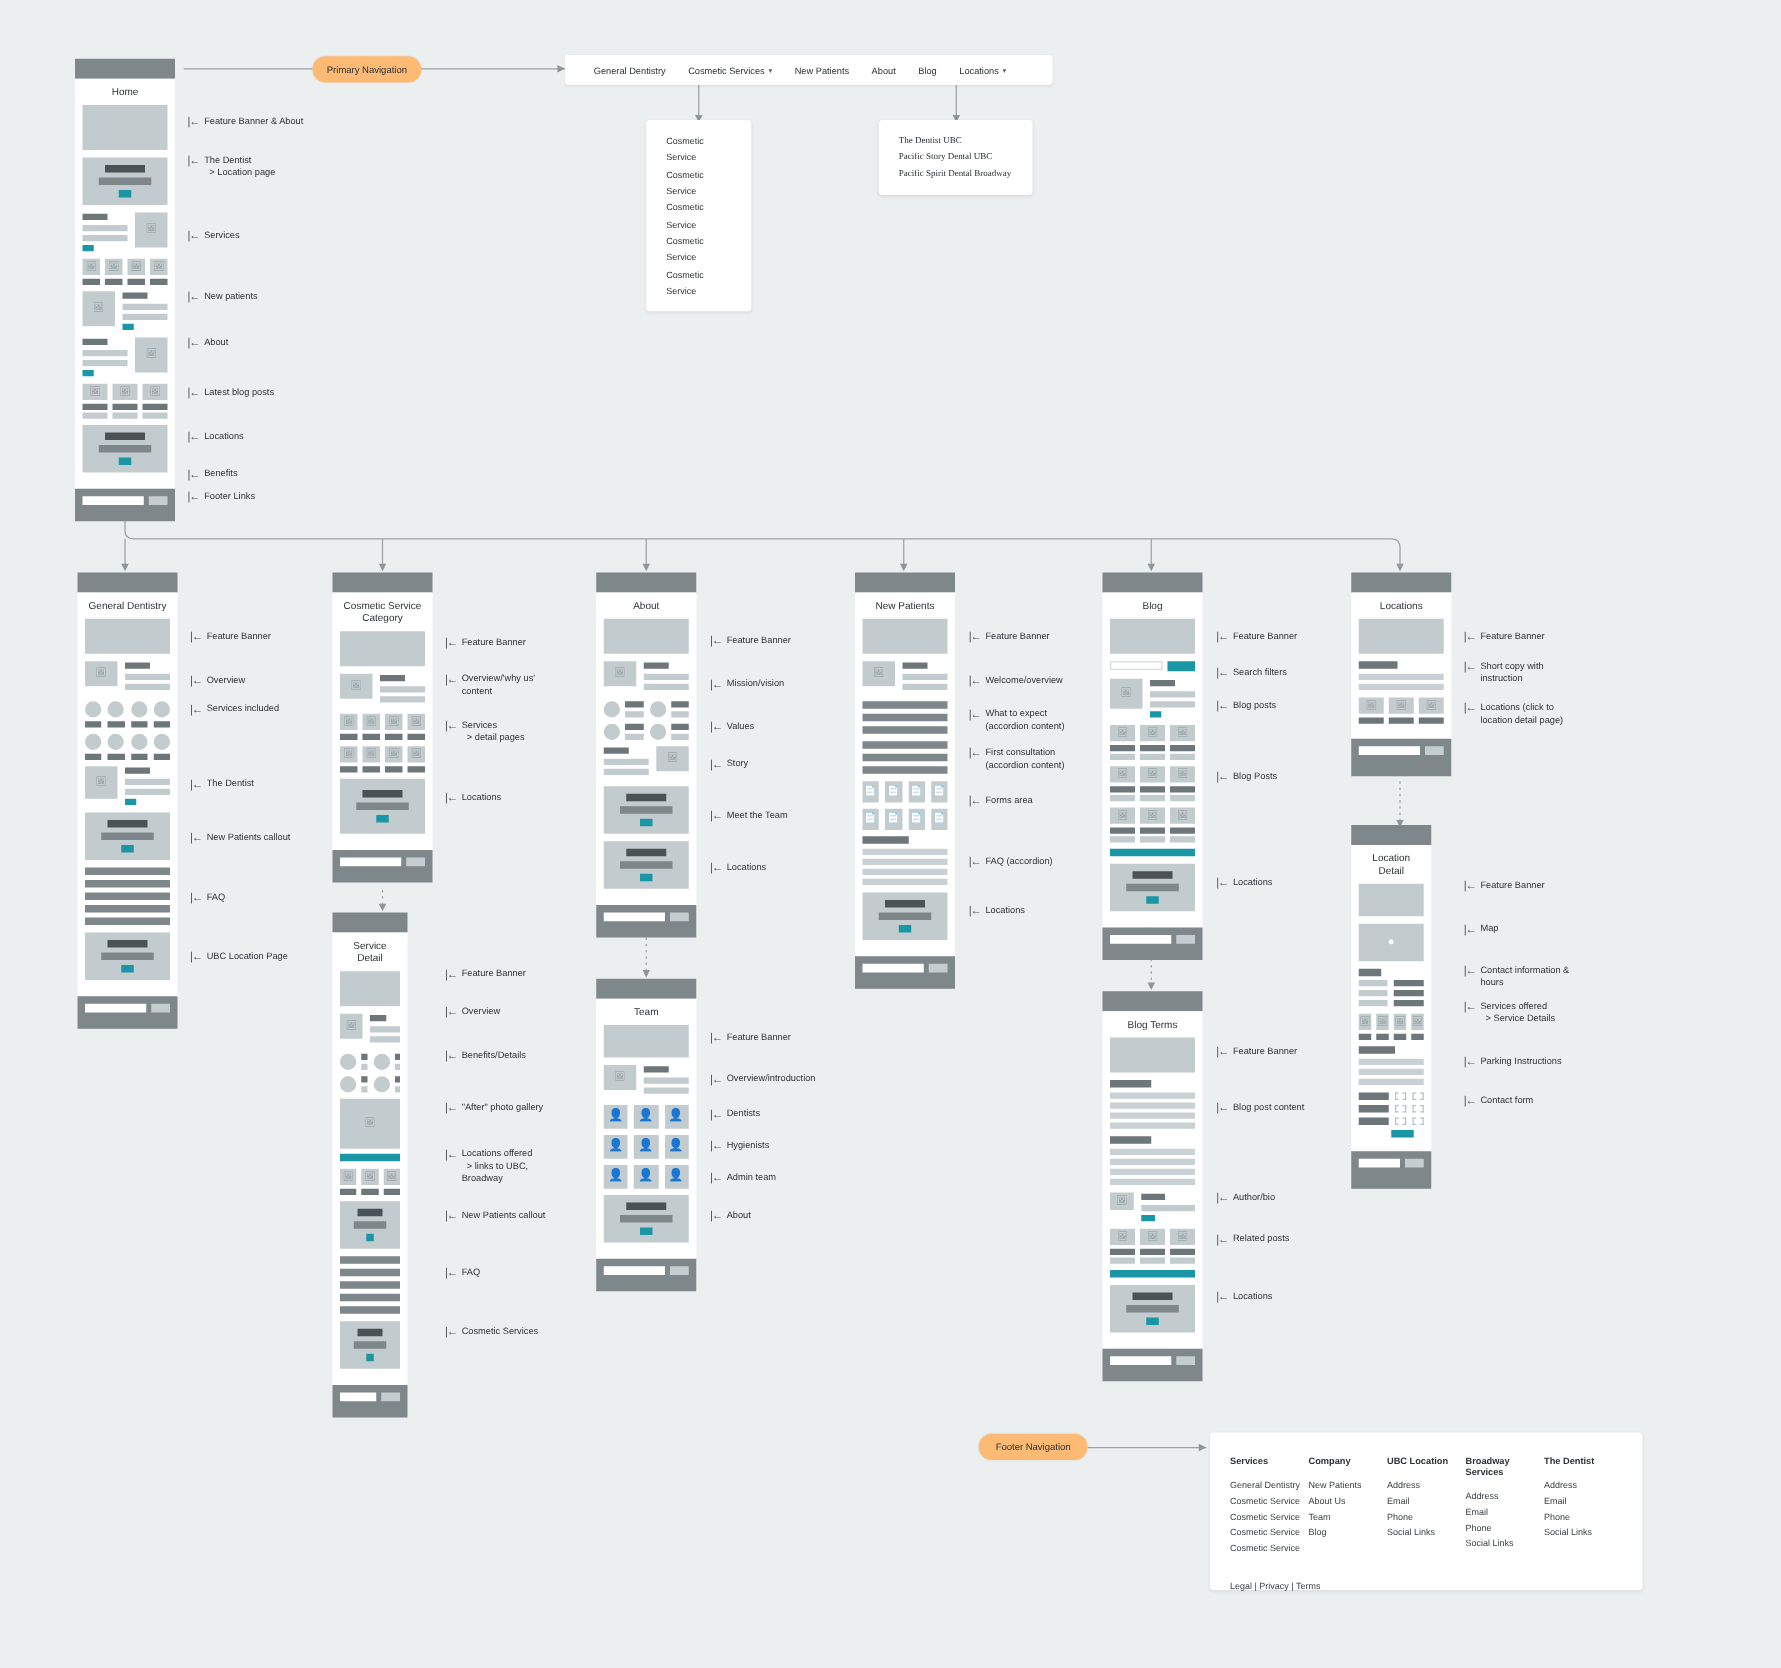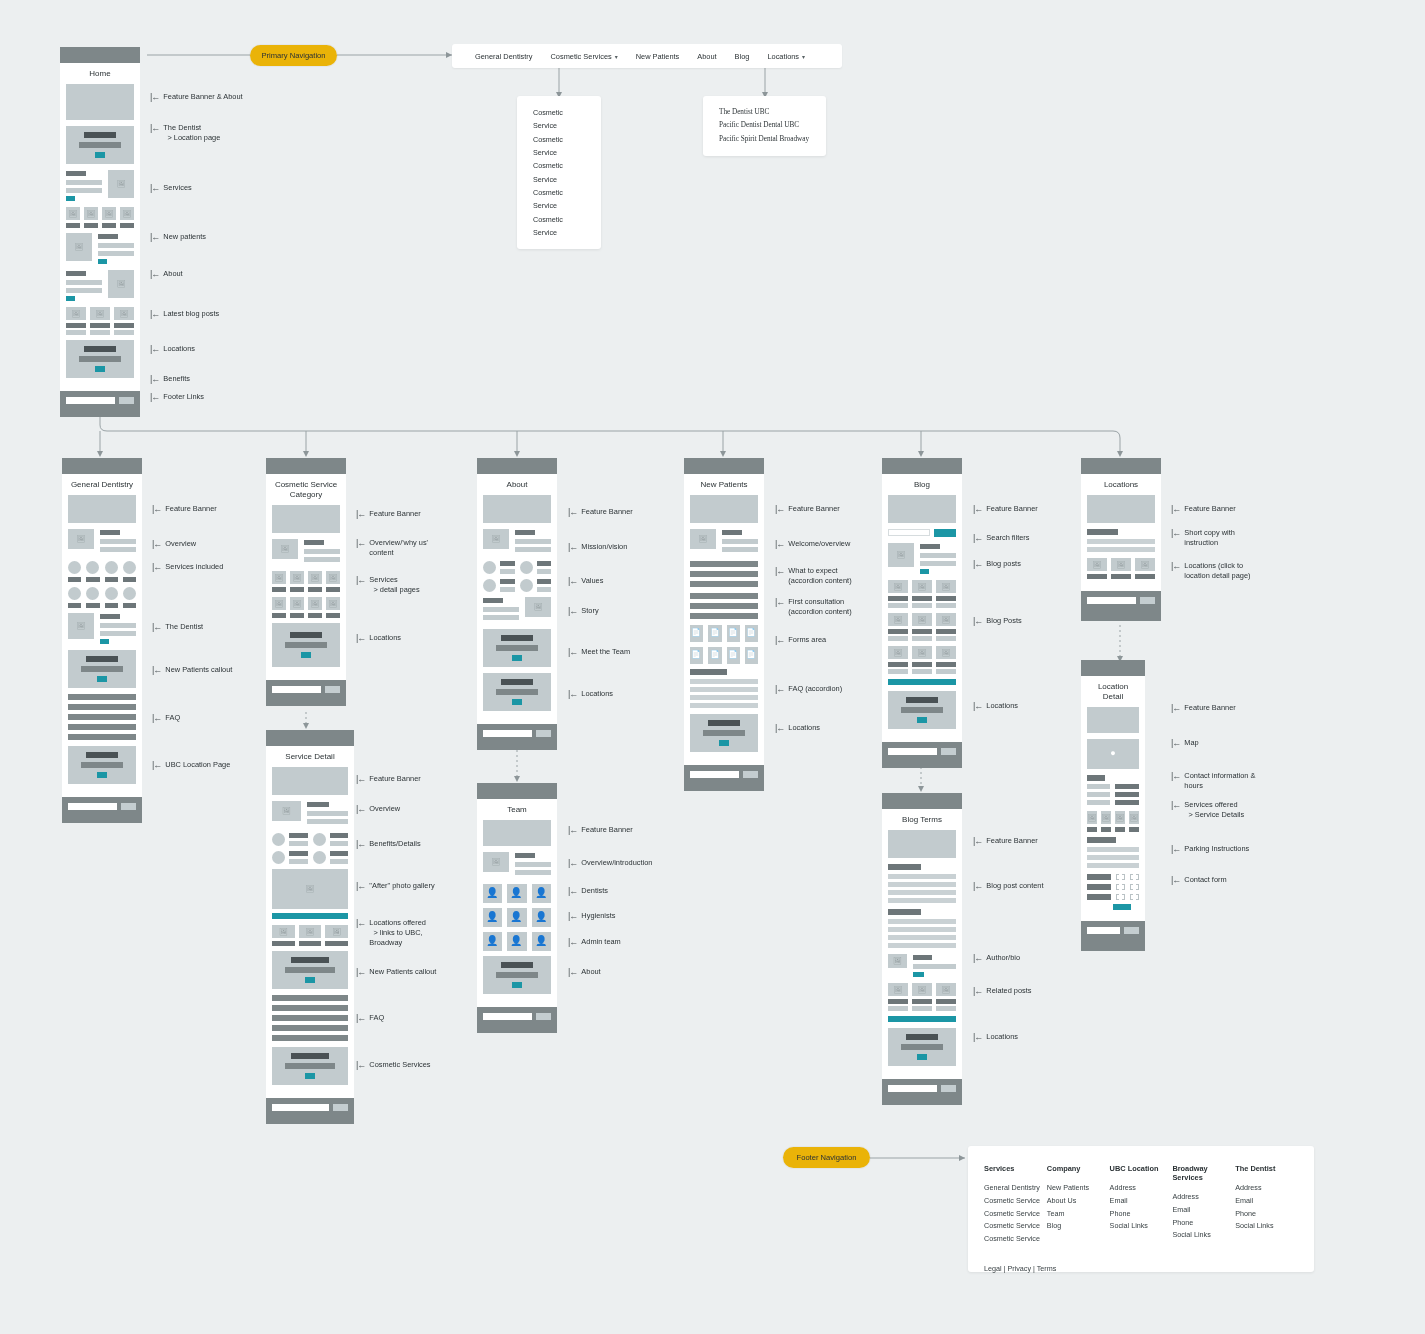--- a/index.html
+++ b/index.html
@@ -95,21 +95,21 @@
   .person-glyph { font-size:10px; color:#8d9699; line-height:1; }
   .doc-glyph { font-size:8px; color:#fff; line-height:1; }
 
   
   .anno { position:absolute; display:flex; align-items:flex-start; gap:4px; }
   .anno .mark { font-size:9px; color:#4c5457; line-height:1; letter-spacing:-1px; margin-top:1px; flex:none; }
   .anno .lbl { font-size:7.4px; color:#2b3235; line-height:1.32; white-space:pre; }
 
   
   .pill {
-    position:absolute; background:#eab308; border-radius:40px;
+    position:absolute; background:#fdba74; border-radius:40px;
     font-size:7.6px; color:#2b3235; display:flex; align-items:center; justify-content:center;
     box-shadow:0 0 0 1px rgba(0,0,0,0.03);
   }
   .navbar {
     position:absolute; background:#fff; border-radius:3px;
     display:flex; align-items:center; gap:0px; padding:0 14px;
     box-shadow:0 1px 2px rgba(0,0,0,0.06);
   }
   .navbar .ni { font-size:7.4px; color:#2b3235; padding:0 9px; display:flex; align-items:center; gap:3px; }
   .navbar .ni .chev { font-size:6px; color:#5a6366; }
@@ -207,21 +207,21 @@
   <div class="dropdown" style="left:517px; top:96px; width:84px;">
     <div class="di">Cosmetic Service</div>
     <div class="di">Cosmetic Service</div>
     <div class="di">Cosmetic Service</div>
     <div class="di">Cosmetic Service</div>
     <div class="di">Cosmetic Service</div>
   </div>
 
   <div class="dropdown" style="left:703px; top:96px; width:123px;font-family:Liberation Serif, serif;">
     <div class="di">The Dentist UBC</div>
-    <div class="di">Pacific Dentist Dental UBC</div>
+    <div class="di">Pacific Story Dental UBC</div>
     <div class="di">Pacific Spirit Dental Broadway</div>
   </div>
 
   <div class="page" style="left:60px; top:47px; width:80px;">
     <div class="pg-head"></div>
     <div class="pg-body">
       <div class="pg-title">Home</div>
       <div class="hero" style="height:36px;"></div>
       <div class="band">
         <div class="l1"></div>
@@ -565,21 +565,21 @@
   <div class="anno" style="left:356px; top:575px;">
     <span class="mark">|←</span>
       <span class="lbl">Services
   &gt; detail pages</span>
     </div>
   <div class="anno" style="left:356px; top:633px;">
     <span class="mark">|←</span>
       <span class="lbl">Locations</span>
     </div>
 
-  <div class="page" style="left:266px; top:730px; width:88px;">
+  <div class="page" style="left:266px; top:730px; width:60px;">
     <div class="pg-head"></div>
     <div class="pg-body">
       <div class="pg-title">Service Detail</div>
       <div class="hero" style="height:28px;"></div>
       <div class="split">
         <div class="thumb" style="height:20px;">
             <span class="icon-glyph">🖼</span>
           </div>
         <div class="txt">
             <div class="h"></div>

